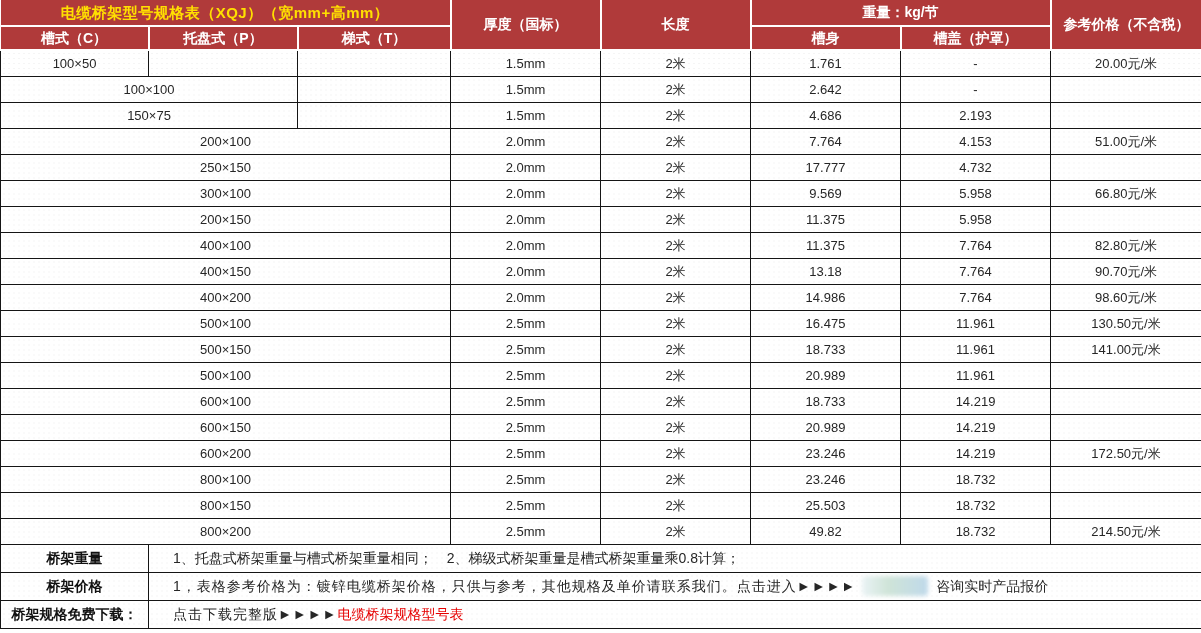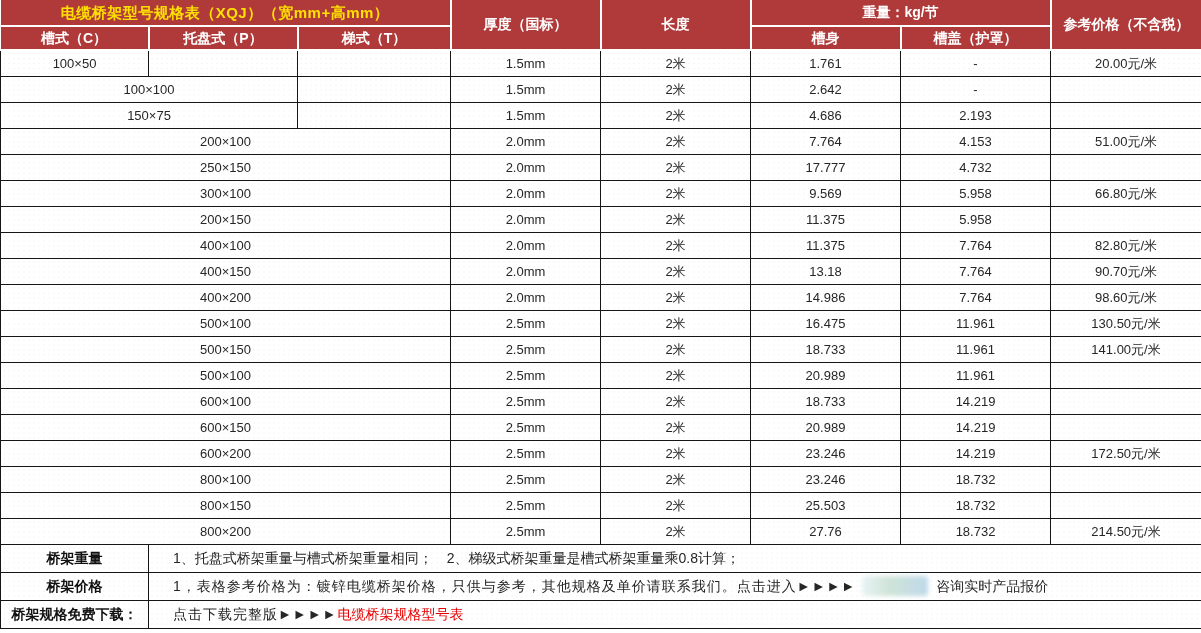--- a/index.html
+++ b/index.html
@@ -221,21 +221,21 @@
           <td>2.5mm</td>
           <td>2米</td>
           <td>25.503</td>
           <td>18.732</td>
           <td></td>
         </tr>
         <tr>
           <td colspan="3">800×200</td>
           <td>2.5mm</td>
           <td>2米</td>
-          <td>27.76</td>
+          <td>49.82</td>
           <td>18.732</td>
           <td>214.50元/米</td>
         </tr>
       </tbody>
 
     <tbody class="notes">
       <tr>
         <td class="note-label">桥架重量</td>
         <td class="note-content" colspan="7">1、托盘式桥架重量与槽式桥架重量相同；　2、梯级式桥架重量是槽式桥架重量乘0.8计算；</td>
       </tr>

